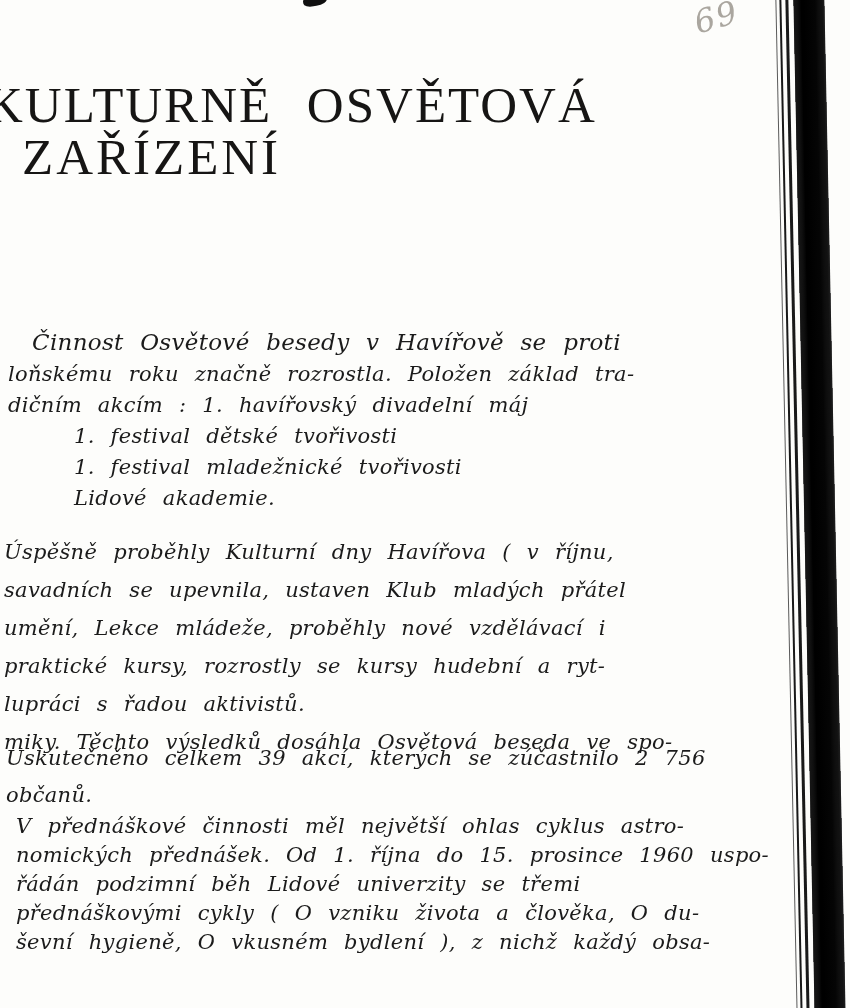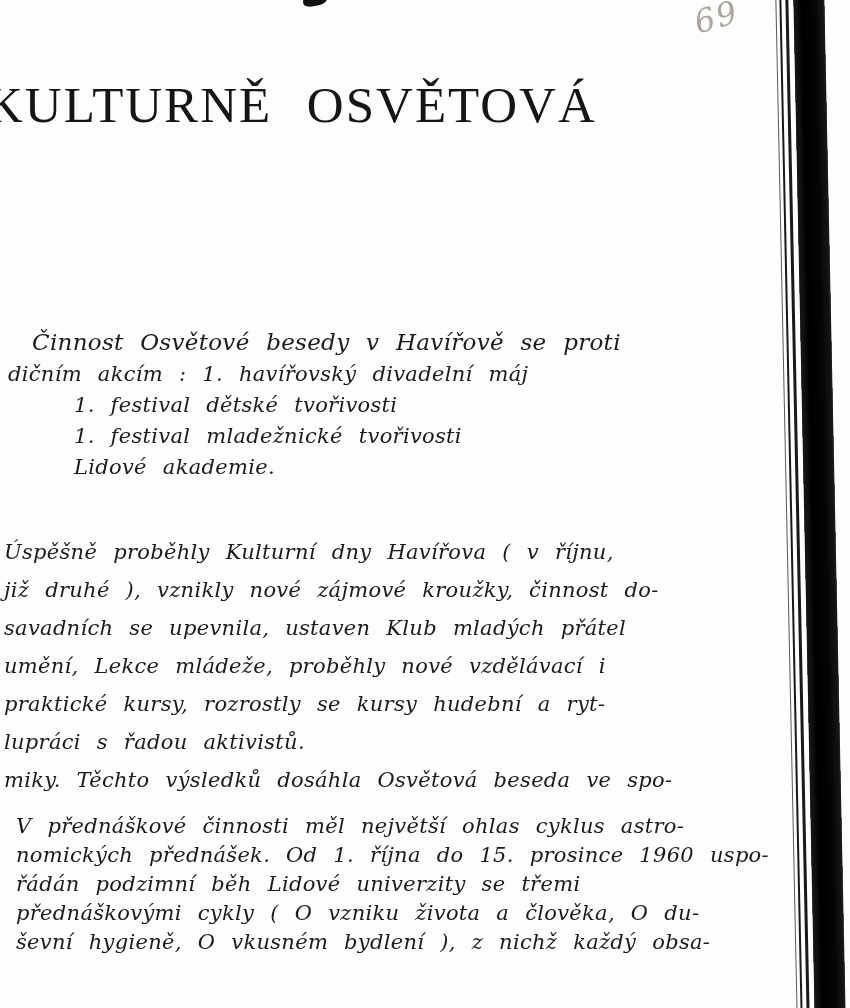--- a/index.html
+++ b/index.html
@@ -68,40 +68,45 @@
 
   <div class="book-edge">
     <div class="edge-line edge-l0"></div>
     <div class="edge-line edge-l1"></div>
     <div class="edge-line edge-l2"></div>
     <div class="edge-band"></div>
   </div>
 
   <div class="title">
     <div class="title-l1">KULTURNĚ OSVĚTOVÁ</div>
+    <div class="title-l2">ZAŘÍZENÍ</div>
   </div>
 
   <div class="hw p1">
     <div class="hw-line opening">Činnost Osvětové besedy v Havířově se proti</div>
+    <div class="hw-line">loňskému roku značně rozrostla. Položen základ tra-</div>
     <div class="hw-line">dičním akcím :  1. havířovský divadelní máj</div>
     <div class="hw-line sub">1. festival dětské tvořivosti</div>
     <div class="hw-line sub">1. festival mladežnické tvořivosti</div>
     <div class="hw-line sub">Lidové akademie.</div>
   </div>
 
   <div class="hw p2">
     <div class="hw-line">Úspěšně proběhly Kulturní dny Havířova ( v říjnu,</div>
-    <div class="hw-line">již druhé ), vznikly nové zájmové kroužky, činnost do-</div>
     <div class="hw-line">savadních se upevnila, ustaven Klub mladých přátel</div>
     <div class="hw-line">umění, Lekce mládeže, proběhly nové vzdělávací i</div>
     <div class="hw-line">praktické kursy, rozrostly se kursy hudební a ryt-</div>
     <div class="hw-line">lupráci s řadou aktivistů.</div>
     <div class="hw-line">miky. Těchto výsledků dosáhla Osvětová beseda ve spo-</div>
   </div>
 
+  <div class="hw p3">
+    <div class="hw-line">Uskutečněno celkem 39 akcí, kterých se zúčastnilo 2 756</div>
+    <div class="hw-line">občanů.</div>
+  </div>
 
   <div class="hw p4">
     <div class="hw-line">V přednáškové činnosti měl největší ohlas cyklus astro-</div>
     <div class="hw-line">nomických přednášek. Od 1. října do 15. prosince 1960 uspo-</div>
     <div class="hw-line">řádán podzimní běh Lidové univerzity se třemi</div>
     <div class="hw-line">přednáškovými cykly ( O vzniku života a člověka, O du-</div>
     <div class="hw-line">ševní hygieně, O vkusném bydlení ), z nichž každý obsa-</div>
   </div>
 
 </div>

